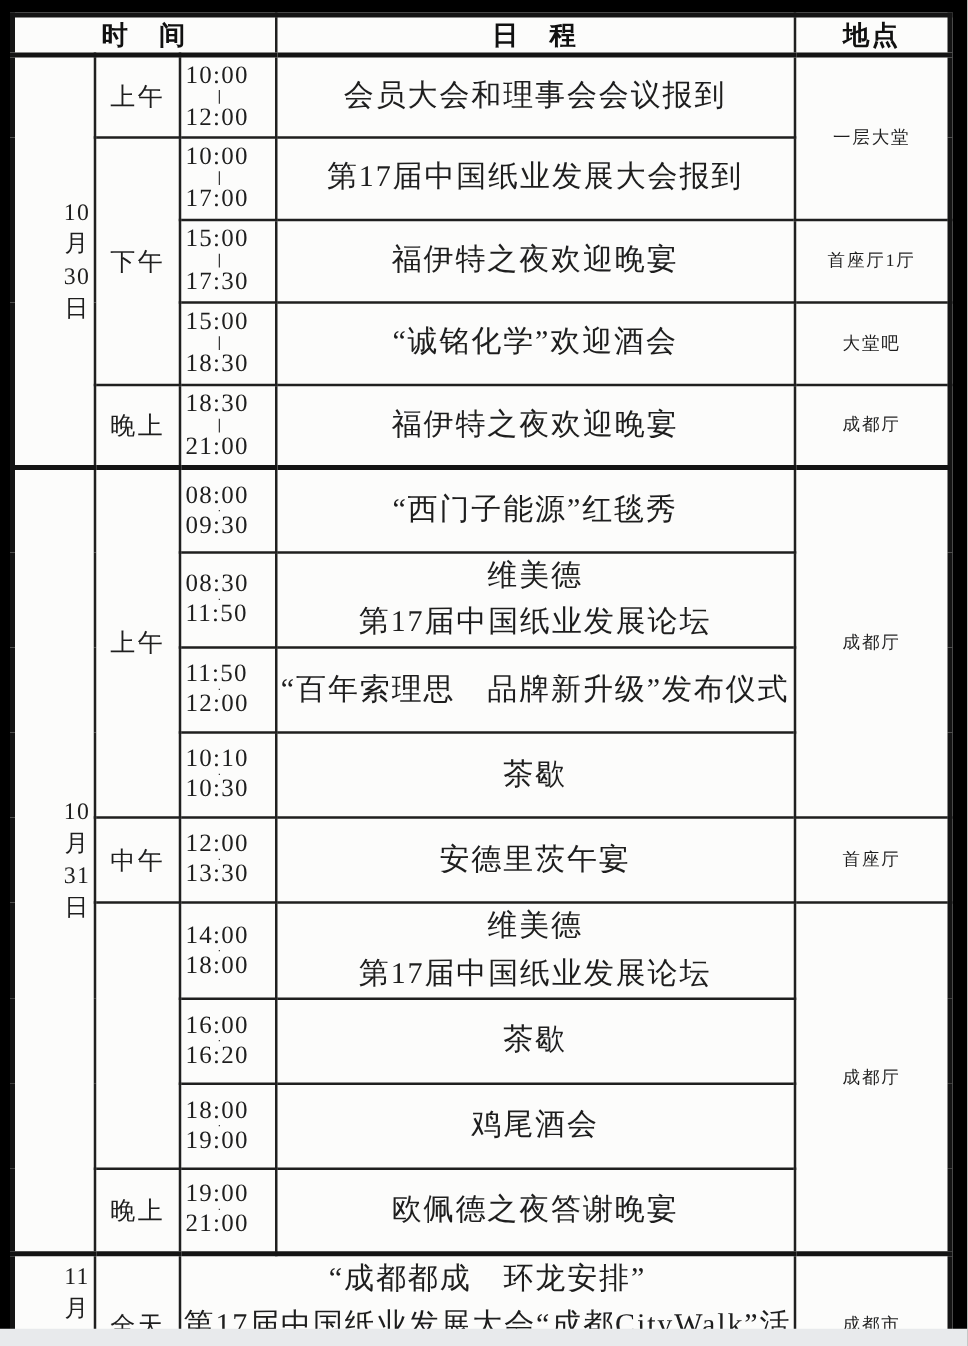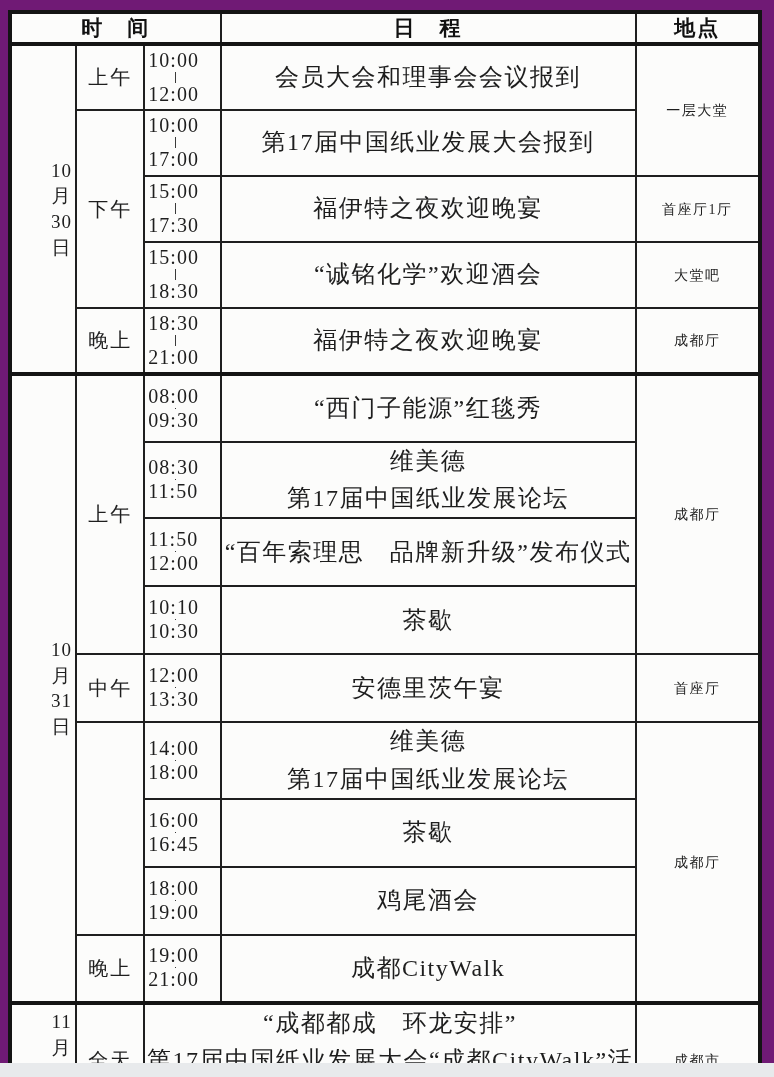--- a/index.html
+++ b/index.html
@@ -4,21 +4,21 @@
 <style>
   * { margin:0; padding:0; box-sizing:border-box; }
   html,body { width:774px; height:1077px; }
   body {
     background:#f6f7f7;
     font-family:"Liberation Serif","DejaVu Serif",serif;
     color:#1e1e1e;
     position:relative;
     overflow:hidden;
   }
-  .page { position:absolute; inset:0; background:#701a75; }
+  .page { position:absolute; inset:0; background:#000000; }
   .bottom-strip {
     position:absolute; left:0; top:1063px; width:774px; height:14px;
     background:#e8eaec;
   }
   table.schedule {
     position:absolute; left:8px; top:10px;
     width:754px;
     border-collapse:collapse;
     table-layout:fixed;
     background:#fcfcfb;
@@ -241,21 +241,21 @@
           <span>维美德</span>
           <span>第17届中国纸业发展论坛</span>
         </td>
         <td rowspan="4" class="loc-cell">成都厅</td>
       </tr>
       <tr class="h68">
         <td class="time-cell">
           <div class="time-box tb68">
             <span>16:00</span>
             <span class="time-connector"></span>
-            <span>16:45</span>
+            <span>16:20</span>
           </div>
         </td>
         <td class="event-cell">
           <span>茶歇</span>
         </td>
       </tr>
       <tr class="h68">
         <td class="time-cell">
           <div class="time-box tb68">
             <span>18:00</span>
@@ -270,21 +270,21 @@
       <tr class="h68">
         <td class="period-cell">晚上</td>
         <td class="time-cell">
           <div class="time-box tb68">
             <span>19:00</span>
             <span class="time-connector"></span>
             <span>21:00</span>
           </div>
         </td>
         <td class="event-cell">
-          <span>成都CityWalk</span>
+          <span>欧佩德之夜答谢晚宴</span>
         </td>
       </tr>
 
       <tr class="h74 sec-top">
         <td class="date-cell">
           <span>11月</span>
           <span>1日</span>
         </td>
         <td class="period-cell">全天</td>
         <td colspan="2" class="event-cell">

